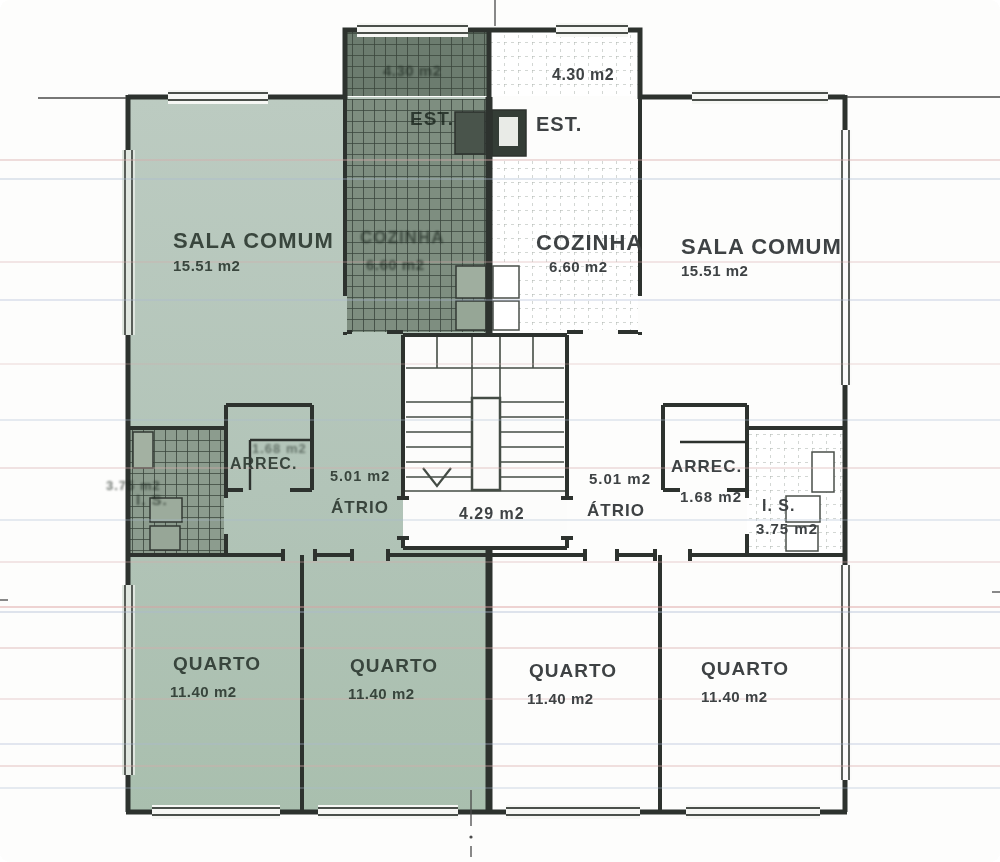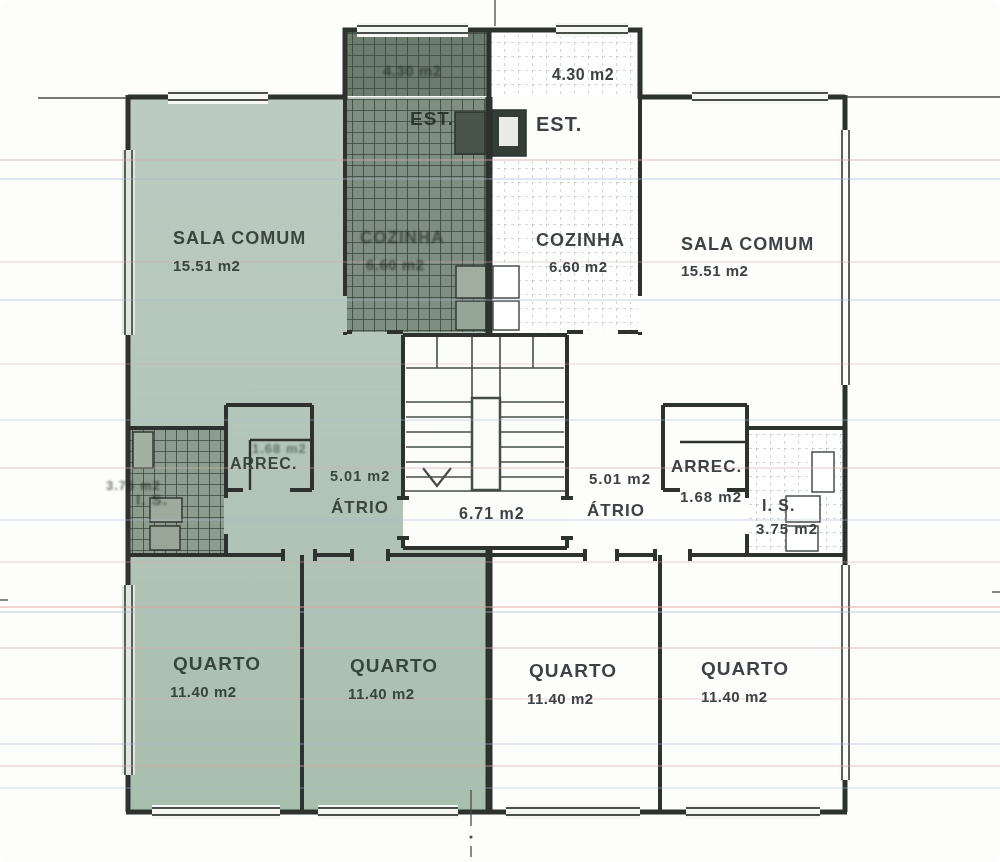--- a/index.html
+++ b/index.html
@@ -12,21 +12,21 @@
     position:absolute;font-weight:700;white-space:nowrap;
     font-family:"Liberation Sans",sans-serif;
   }
   
   .r-txt{color:#3e4244;letter-spacing:1px;}
   
   .l-txt{color:#2f3b33;letter-spacing:1px;filter:blur(.4px);opacity:.92;}
   
   .on-dark{color:#141f17;letter-spacing:1px;filter:blur(.6px);opacity:.75;}
   .obscured{filter:blur(.9px);opacity:.6;}
-  .room{font-size:18px;}
+  .room{font-size:22px;}
   .area{font-size:15px;letter-spacing:.5px;}
   .small{font-size:15px;margin-top:45px;}
   .xsmall{font-size:13px;}
 </style>
 </head>
 <body>
 
 <div id="stage">
 
   <svg id="drawing" width="1000" height="862" viewBox="0 0 1000 862" xmlns="http://www.w3.org/2000/svg">
@@ -311,21 +311,21 @@
   <div class="lbl small on-dark obscured" style="left:136px;top:446px">I. S.</div>
   <div class="lbl xsmall on-dark obscured" style="left:106px;top:478px">3.75 m2</div>
   <div class="lbl small r-txt" style="left:762px;top:452px;font-size:16px">I. S.</div>
   <div class="lbl small r-txt" style="left:756px;top:475px">3.75 m2</div>
 
   <div class="lbl l-txt" style="left:330px;top:468px;font-size:14.5px">5.01 m2</div>
   <div class="lbl l-txt" style="left:331px;top:498px;font-size:17px">ÁTRIO</div>
   <div class="lbl r-txt" style="left:589px;top:470px;font-size:15px">5.01 m2</div>
   <div class="lbl r-txt" style="left:587px;top:501px;font-size:17px">ÁTRIO</div>
 
-  <div class="lbl r-txt" style="left:459px;top:505px;font-size:16px">6.71 m2</div>
+  <div class="lbl r-txt" style="left:459px;top:505px;font-size:16px">4.29 m2</div>
 
   <div class="lbl room l-txt" style="left:173px;top:653px;font-size:19px">QUARTO</div>
   <div class="lbl area l-txt" style="left:170px;top:683px">11.40 m2</div>
   <div class="lbl room l-txt" style="left:350px;top:655px;font-size:19px">QUARTO</div>
   <div class="lbl area l-txt" style="left:348px;top:685px">11.40 m2</div>
   <div class="lbl room r-txt" style="left:529px;top:660px;font-size:19px">QUARTO</div>
   <div class="lbl area r-txt" style="left:527px;top:690px">11.40 m2</div>
   <div class="lbl room r-txt" style="left:701px;top:658px;font-size:19px">QUARTO</div>
   <div class="lbl area r-txt" style="left:701px;top:688px">11.40 m2</div>
 

